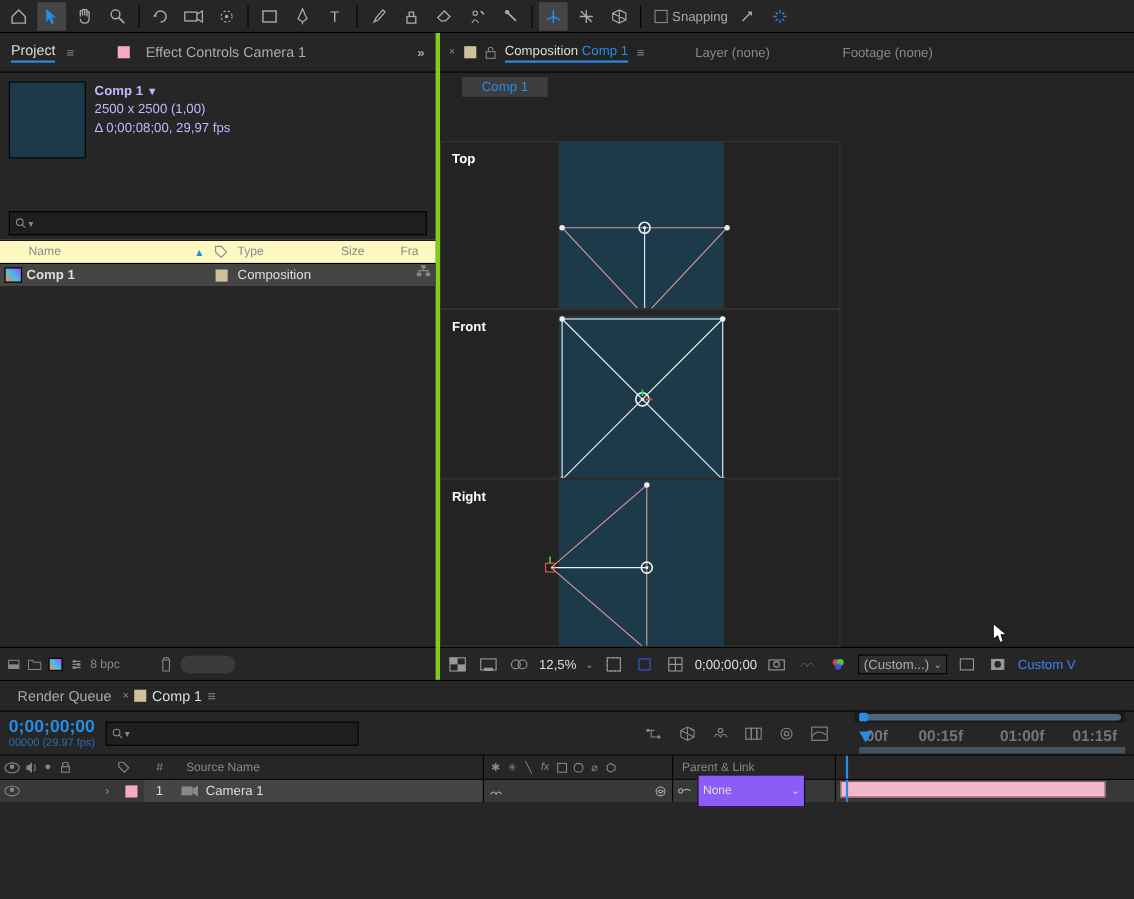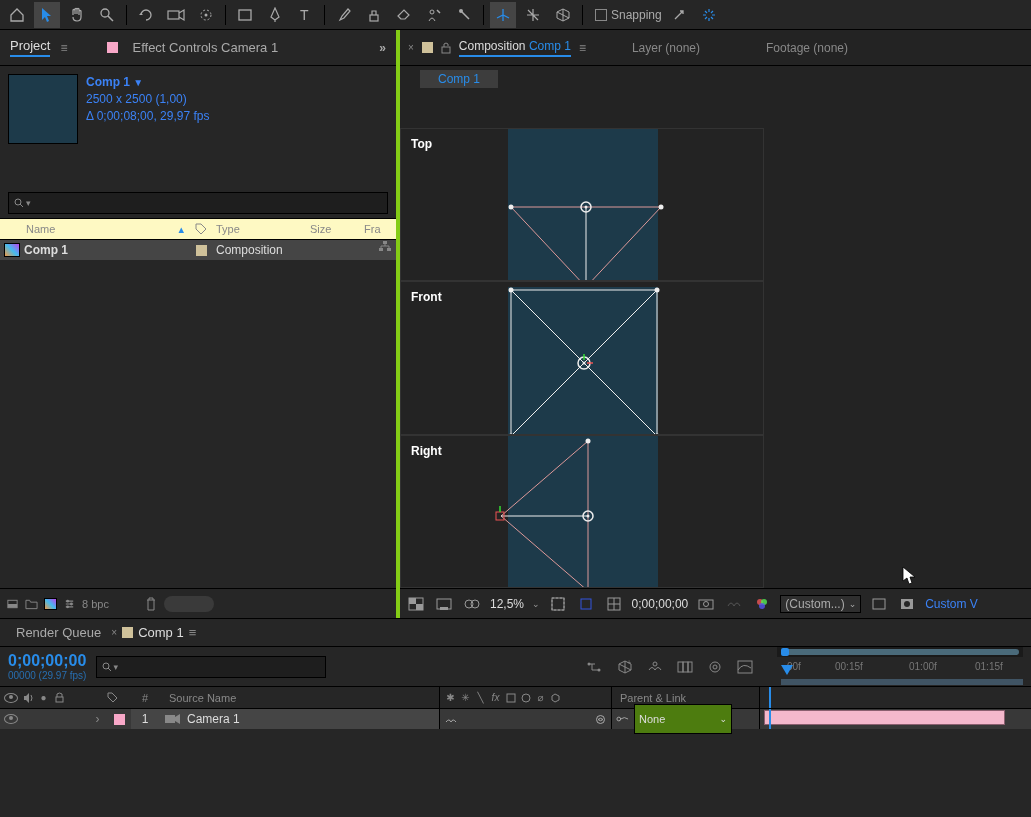--- a/index.html
+++ b/index.html
@@ -17,21 +17,21 @@
   .main-area { display: flex; height: 588px; }
   .left-panel { width: 400px; background: #262626; border-right: 4px solid #84cc16; display: flex; flex-direction: column; }
   .panel-tabs { height: 36px; display: flex; align-items: center; gap: 10px; padding: 0 10px; border-bottom: 1px solid #000;}
   .panel-tab { color: #aaa; cursor: pointer; font-size: 13px;}
   .panel-tab.active { color: #ddd; border-bottom: 2px solid #288CE9; padding-bottom: 2px;}
   .pink-sq { width: 11px; height: 11px; background: #f8a8c8; display: inline-block; margin: 0 4px;}
   .chev2 { margin-left:auto; color:#aaa; font-weight:bold;}
 
   .comp-info { display: flex; padding: 8px; gap: 8px; }
   .comp-thumb { width: 70px; height: 70px; background: #1d3a4a; border:1px solid #000;}
-  .comp-meta { color: #3b82f6; font-size: 12px; line-height: 1.4;}
+  .comp-meta { color: #c4b5fd; font-size: 12px; line-height: 1.4;}
   .comp-meta .title { font-weight: bold; }
 
   .search-bar { margin: 40px 8px 4px 8px; background: #1e1e1e; border: 1px solid #000; height: 22px; display:flex; align-items:center; padding:0 4px; color:#888;}
   
   .list-header { display: flex; height: 22px; background: #fef9c3; border-top: 1px solid #000; border-bottom: 1px solid #000; color:#888; font-size:11px;}
   .col-name { width: 190px; padding-left: 26px; display:flex; align-items:center;}
   .col-tag { width:22px; display:flex; align-items:center; justify-content:center;}
   .col-type { width: 94px; display:flex; align-items:center; padding-left:4px;}
   .col-size { width: 54px; display:flex; align-items:center; padding-left:4px;}
   .col-fr { flex:1; display:flex; align-items:center; padding-left:4px;}
@@ -84,30 +84,30 @@
   .timeline-icons { margin-left:auto; display:flex; gap:10px; color:#888;}
   
   .timeline-columns { height: 22px; background:#262626; display:flex; border-bottom:1px solid #000; font-size:11px; color:#888;}
   .tc-left { width: 93px; display:flex; align-items:center; gap:3px; padding:0 4px;}
   .tc-label { width: 38px; display:flex; align-items:center; justify-content:center;}
   .tc-num { width: 28px; display:flex; align-items:center; justify-content:center;}
   .tc-source { flex:1; display:flex; align-items:center; padding-left:10px;}
   .tc-switches { width: 172px; display:flex; align-items:center; gap:2px; padding:0 4px; border-left:1px solid #000;}
   .tc-parent { width: 148px; display:flex; align-items:center; padding-left:8px; border-left:1px solid #000;}
   .tc-timeline { flex:0 0 246px; border-left:1px solid #000; display:flex; align-items:center; position:relative;}
-  .ruler-tick { position:absolute; font-size:10px; color:#777;}
+  .ruler-tick { position:absolute; font-size:14px; color:#777;font-weight:bold;}
   
   .layer-row { height: 20px; background:#383838; display:flex; color:#ddd; font-size:12px;}
   .lr-left { width: 93px; display:flex; align-items:center; gap:3px; padding:0 4px;}
   .lr-label { width: 38px; display:flex; align-items:center; justify-content:center;}
   .lr-num { width: 28px; background:#454545; display:flex; align-items:center; justify-content:center; gap:2px;}
   .lr-source { flex:1; display:flex; align-items:center; gap:5px; padding-left:5px; background:#454545;}
   .lr-switches { width: 172px; display:flex; align-items:center; gap:2px; padding:0 4px; background:#383838; border-left:1px solid #000;}
   .lr-parent { width: 148px; display:flex; align-items:center; padding:0 4px; gap:5px; background:#383838; border-left:1px solid #000;}
-  .parent-drop { background:#4d7c0f; border:1px solid #000; padding:14px 4px; width:98px; height:17px; display:flex; align-items:center; justify-content:space-between; font-size:11px;}
+  .parent-drop { background:#8b5cf6; border:1px solid #000; padding:14px 4px; width:98px; height:17px; display:flex; align-items:center; justify-content:space-between; font-size:11px;}
   .lr-track { flex:0 0 246px; border-left:1px solid #000; position:relative;}
   .layer-bar { position:absolute; top:1px; left:4px; right:0; height:15px; background:#f4b8cc; border:1px solid #8a5f6f;}
   .nav-right { flex:1; position:relative; background:#1a1a1a;}
   .playhead-marker { position:absolute; top:0; left:4px; width:0; height:0; border-left:6px solid transparent; border-right:6px solid transparent; border-top:10px solid #288CE9;}
   .playhead-line { position:absolute; top:0; left:9px; width:2px; height:100%; background:#288CE9;}
 
   .eye-icon { width:14px; height:10px; border:1px solid #888; border-radius:50%; position:relative; display:inline-block;}
   .eye-icon::after { content:''; position:absolute; top:1px; left:4px; width:4px; height:4px; background:#888; border-radius:50%;}
   .tiny-icon { width:13px; height:13px; display:inline-flex; align-items:center; justify-content:center; font-size:10px; color:#888;}
   

